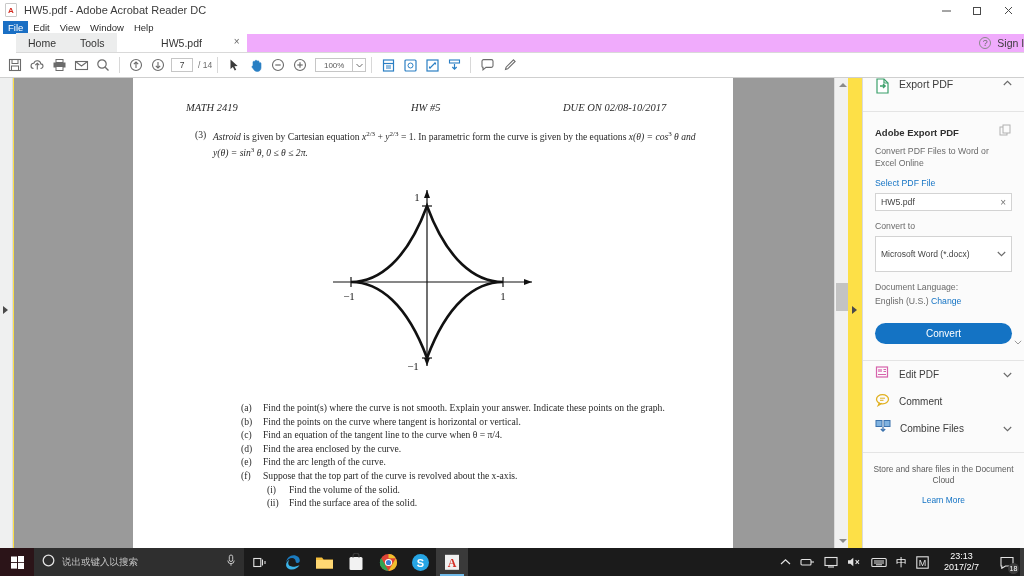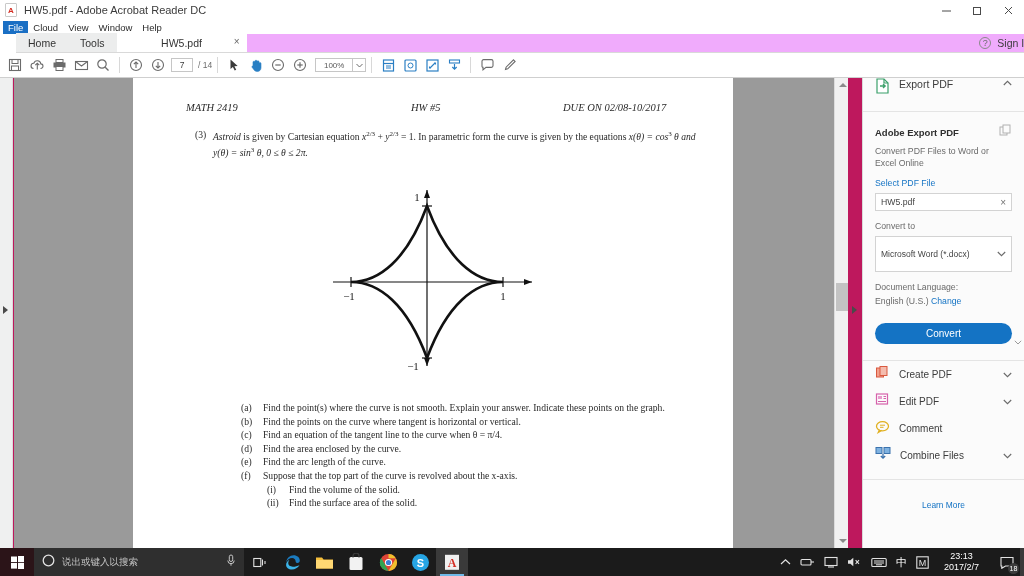--- a/index.html
+++ b/index.html
@@ -103,21 +103,21 @@
     margin-left: 4px;
   }
   .zoomarrow {
     width: 13px; height: 14px; border: 1px solid #c6c6c6; border-left: none;
     background: #fff; display: flex; align-items: center; justify-content: center;
   }
 
   
   .main {
     position: absolute; top: 78px; left: 0; width: 1024px; height: 470px;
-    background: #be185d;
+    background: #fde047;
   }
   .left-rail {
     position: absolute; left: 0; top: 0; width: 13px; height: 470px;
     background: #eff0f0; border-right: 1px solid #dcdcdc;
   }
   .rail-arrow {
     position: absolute; left: 3px; top: 228px; width: 0; height: 0;
     border-left: 5px solid #4a4a4a; border-top: 4px solid transparent;
     border-bottom: 4px solid transparent;
   }
@@ -322,21 +322,21 @@
         <svg width="11" height="11" viewBox="0 0 11 11">
             <line x1="2" y1="2" x2="9" y2="9" stroke="#4a4a4a" stroke-width="1"></line>
             <line x1="9" y1="2" x2="2" y2="9" stroke="#4a4a4a" stroke-width="1"></line>
           </svg>
       </div>
     </div>
   </div>
 
   <div class="menubar">
     <div class="menuitem active">File</div>
-    <div class="menuitem">Cloud</div>
+    <div class="menuitem">Edit</div>
     <div class="menuitem">View</div>
     <div class="menuitem">Window</div>
     <div class="menuitem">Help</div>
   </div>
 
   <div class="tabstrip">
     <div class="tab">Home</div>
     <div class="tab">Tools</div>
     <div class="tab doc">
       <span>HW5.pdf</span>
@@ -606,34 +606,20 @@
         <span class="chg">Change</span>
       </div>
     </div>
 
     <div class="convert-wrap">
       <div class="convert-btn">Convert</div>
     </div>
 
     <div class="sb-divider"></div>
 
-    <div class="tool-row">
-      <span>
-        <svg width="15" height="15" viewBox="0 0 15 15">
-            <rect x="1.5" y="3" width="7" height="9" fill="#f2a08c" stroke="#d9593f" stroke-width="1"></rect>
-            <rect x="5" y="1.5" width="7" height="9" fill="#f4bcae" stroke="#d9593f" stroke-width="1"></rect>
-          </svg>
-      </span>
-      <span class="tl">Create PDF</span>
-      <span class="chev">
-        <svg width="9" height="6" viewBox="0 0 9 6">
-            <path d="M0.8 1L4.5 4.7 8.2 1" fill="none" stroke="#6a6a6a" stroke-width="1.1"></path>
-          </svg>
-      </span>
-    </div>
 
     <div class="tool-row">
       <span>
         <svg width="15" height="15" viewBox="0 0 15 15">
             <rect x="1.5" y="2" width="11" height="10" fill="none" stroke="#d662ab" stroke-width="1.2"></rect>
             <rect x="3" y="4" width="4" height="3" fill="#e99cce"></rect>
             <line x1="8.5" y1="4.5" x2="11" y2="4.5" stroke="#d662ab" stroke-width="1"></line>
             <line x1="8.5" y1="6.5" x2="11" y2="6.5" stroke="#d662ab" stroke-width="1"></line>
             <line x1="3" y1="9.5" x2="11" y2="9.5" stroke="#d662ab" stroke-width="1"></line>
           </svg>
@@ -674,20 +660,21 @@
       </span>
     </div>
 
     <div class="sb-minichev">
       <svg width="8" height="5" viewBox="0 0 8 5">
           <path d="M0.8 0.8L4 4 7.2 0.8" fill="none" stroke="#9a9a9a" stroke-width="1"></path>
         </svg>
     </div>
 
     <div class="sb-foot">
+      <div class="f1">Store and share files in the Document Cloud</div>
       <div class="f2">Learn More</div>
     </div>
   </div>
 
   <div class="taskbar">
     <div class="tb-start">
       <svg width="15" height="15" viewBox="0 0 15 15">
           <rect x="1" y="1.5" width="6" height="5.6" fill="#fff"></rect>
           <rect x="8" y="1" width="6" height="6.1" fill="#fff"></rect>
           <rect x="1" y="8" width="6" height="5.6" fill="#fff"></rect>

